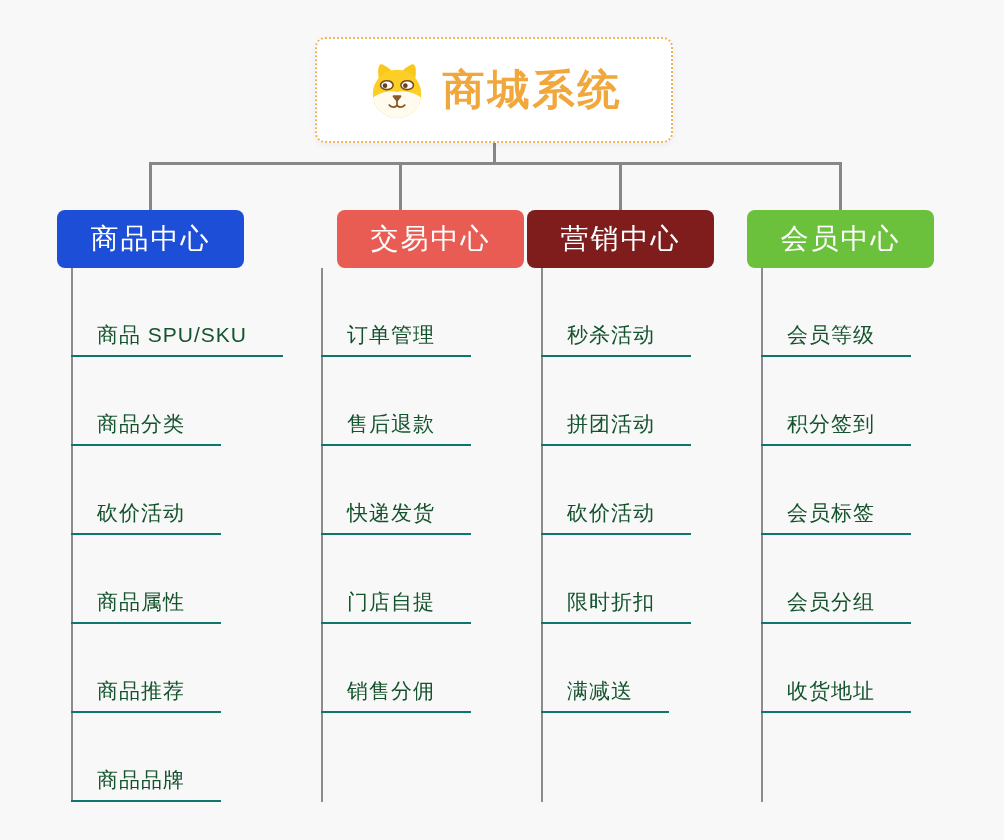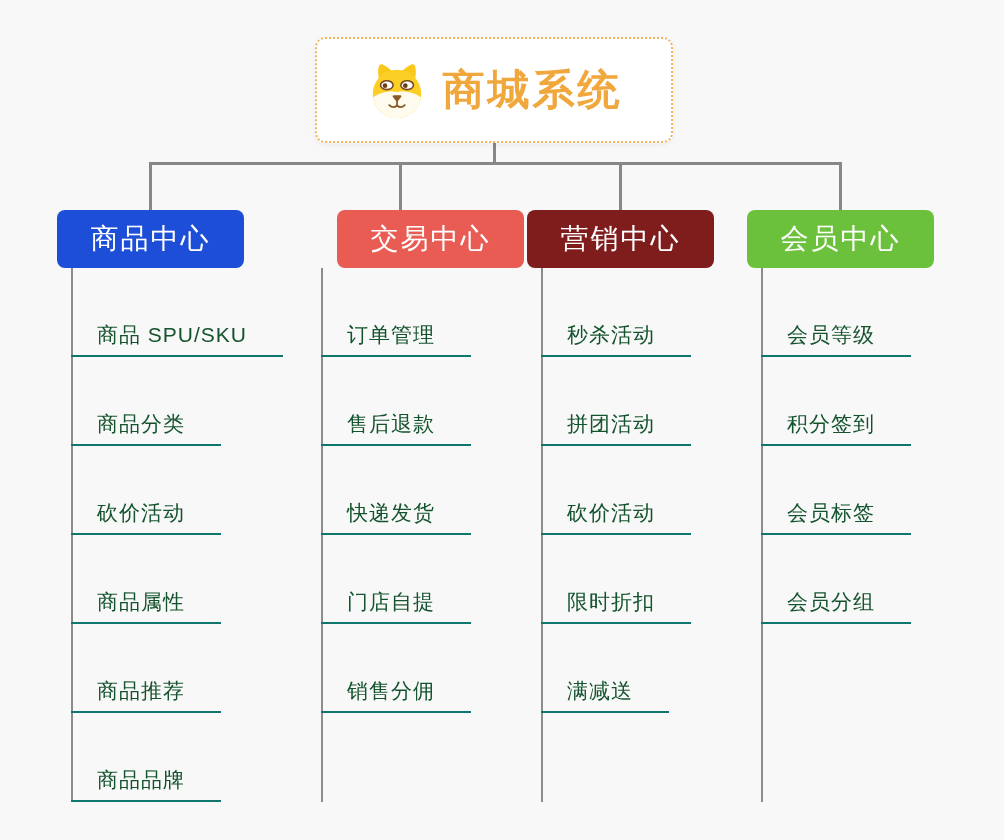--- a/index.html
+++ b/index.html
@@ -136,15 +136,16 @@
     <div class="leaf">满减送</div>
   </section>
 
   <section class="branch branch-4">
     <div class="branch-head" style="background-color: rgb(108, 193, 60);">会员中心</div>
     <div class="branch-vline" style="background-color: rgb(140, 140, 140);"></div>
     <div class="leaf">会员等级</div>
     <div class="leaf">积分签到</div>
     <div class="leaf">会员标签</div>
     <div class="leaf">会员分组</div>
+    <div class="leaf">收货地址</div>
   </section>
 
 </div>
 
 </body></html>

